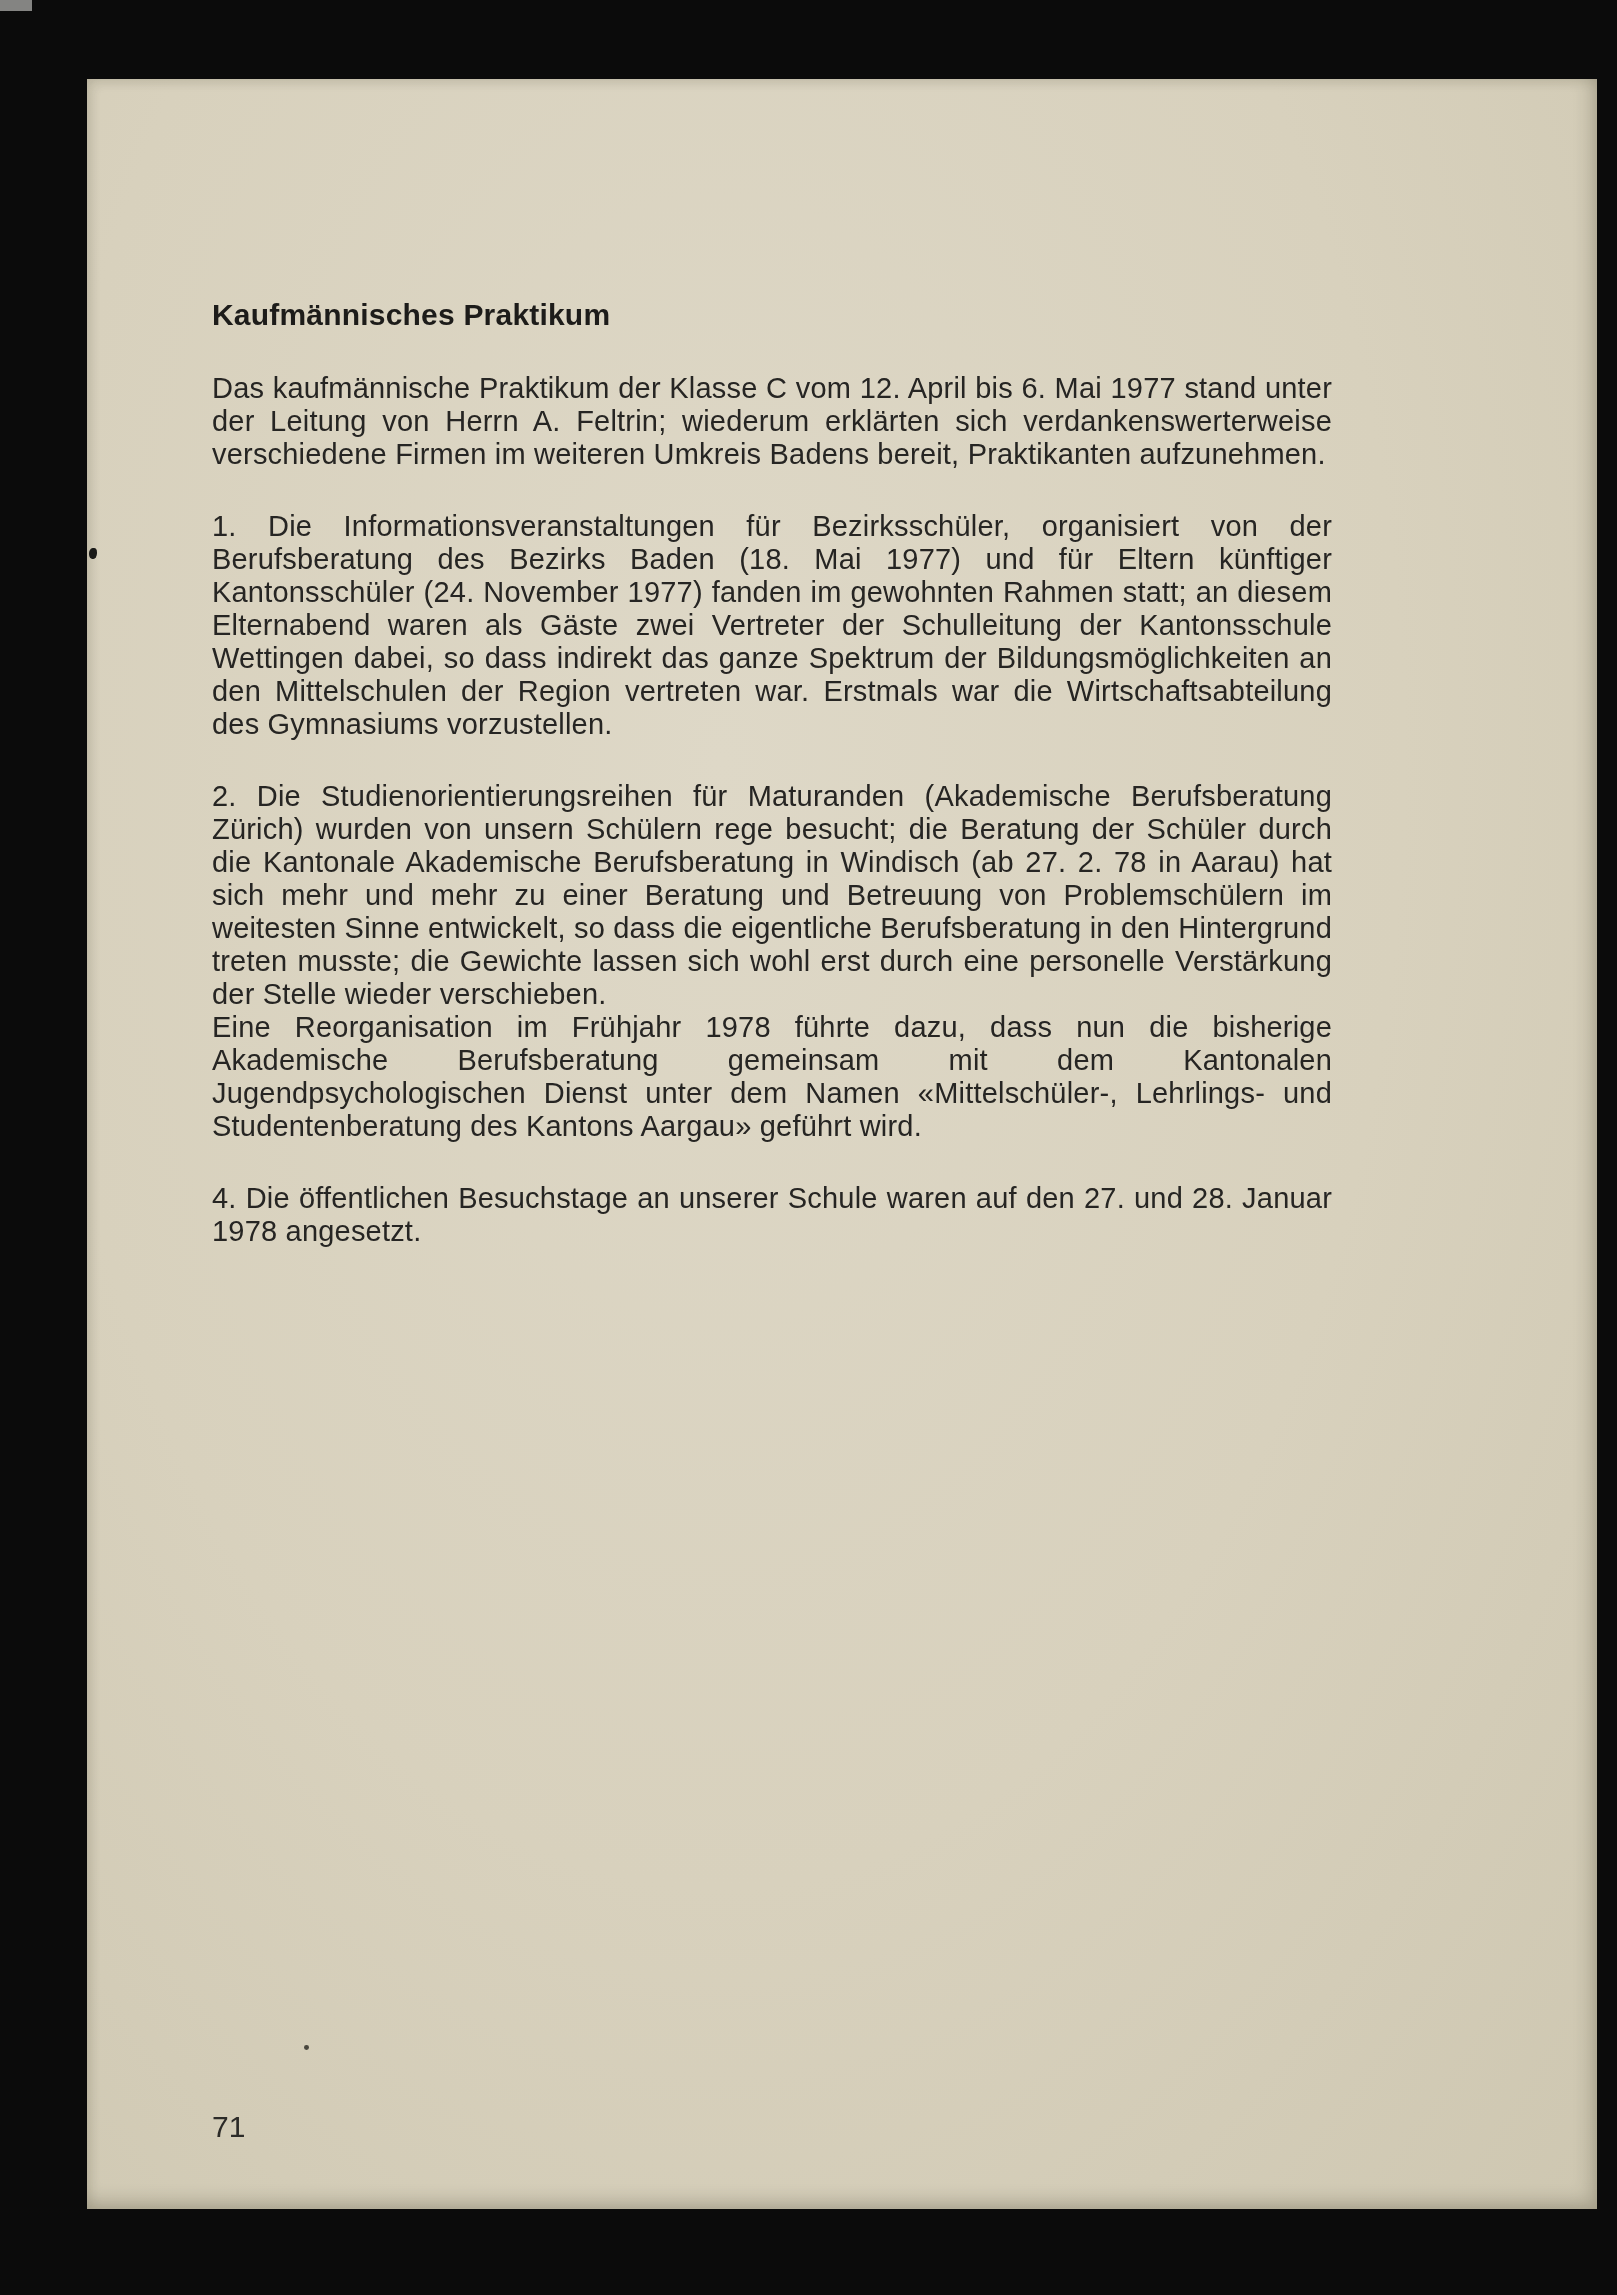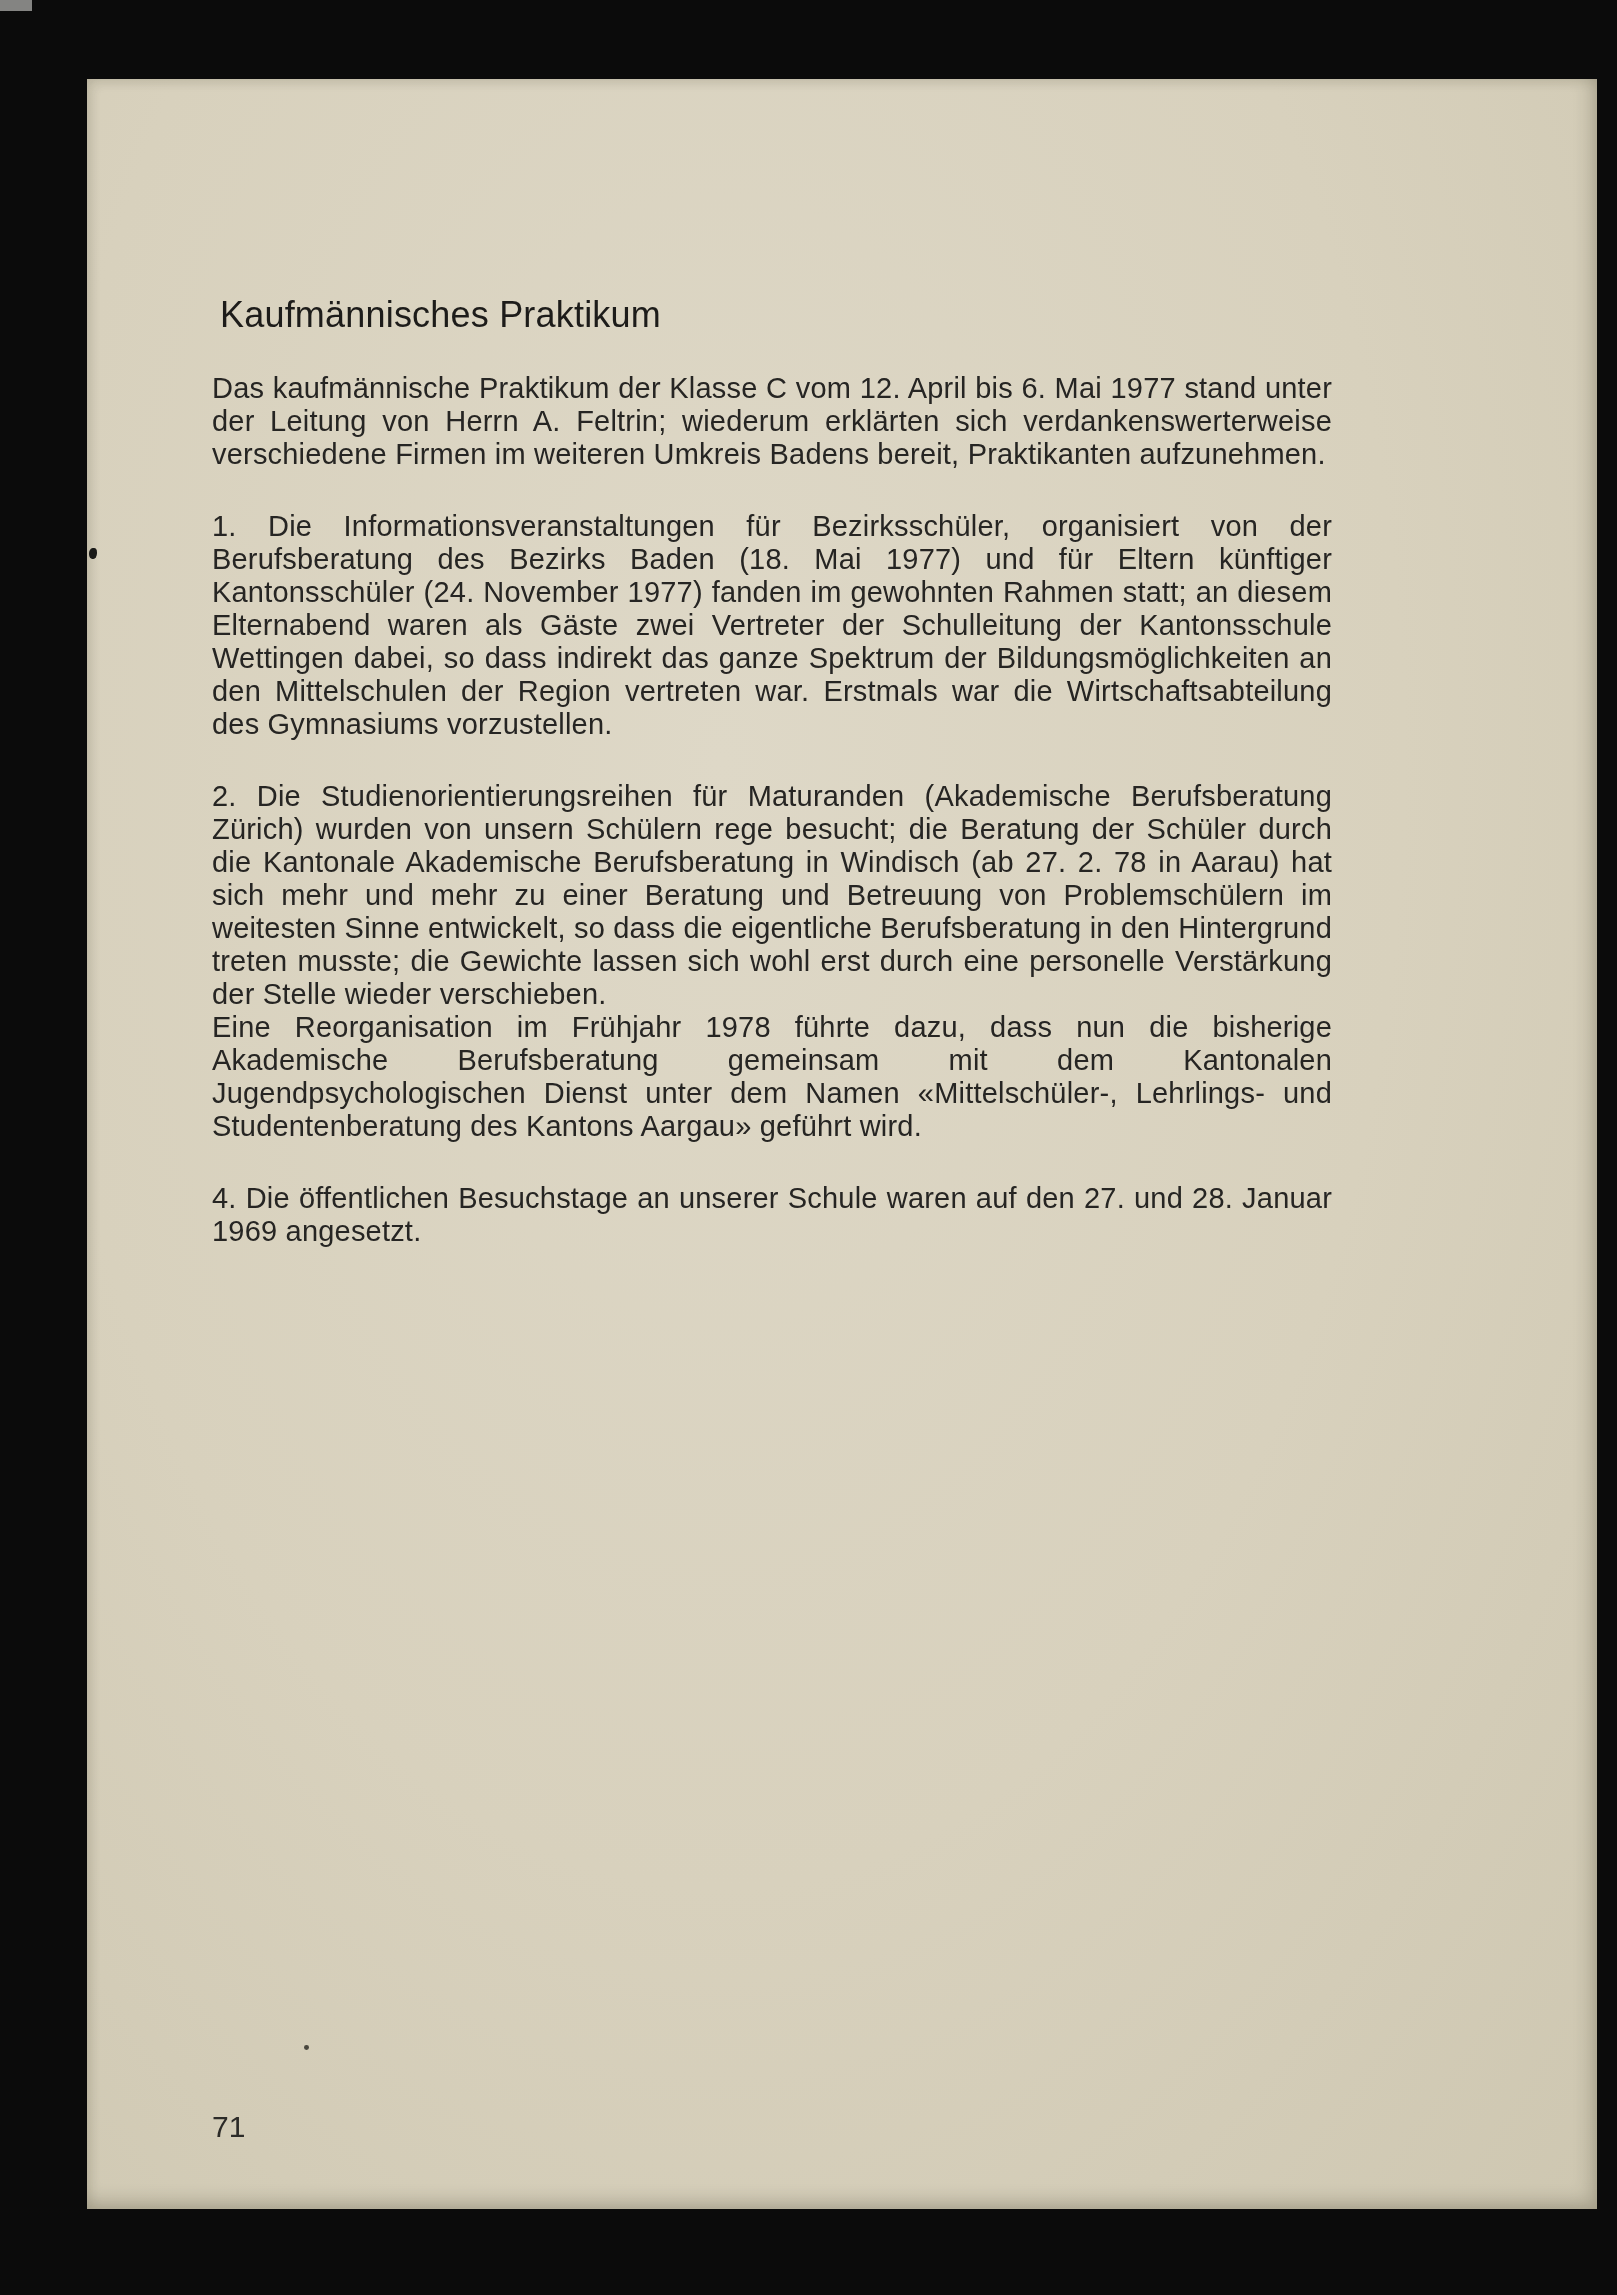--- a/index.html
+++ b/index.html
@@ -30,26 +30,26 @@
     width: 1510px;
     height: 2130px;
     background: radial-gradient(ellipse at 42% 32%, #ded8c7 0%, #d8d1bd 55%, #cec7b1 100%);
     box-shadow: inset -5.7px -7.3px 18px rgba(40,35,20,0.22), inset 3.2px 3.2px 11.3px rgba(40,35,20,0.10);
   }
   .content {
     padding: 214px 265px 0 125px;
     color: #262523;
   }
   .heading {
-    font-size: 36px;
+    font-size: 30px;
     line-height: 43px;
-    font-weight: 400;
+    font-weight: 700;
     letter-spacing: 0.2px;
     color: #1d1c1a;
-    margin: 0 0 36px 8px;
+    margin: 0 0 36px 0;
   }
   .para {
     font-size: 29px;
     line-height: 33px;
     letter-spacing: 0.2px;
     text-align: justify;
     white-space: pre-line;
     margin: 0 0 39px 0;
   }
   .section + .section {
@@ -95,21 +95,21 @@
 
     <div class="section">
       <h2 class="heading">Kaufmännisches Praktikum</h2>
       <p class="para">Das kaufmännische Praktikum der Klasse C vom 12. April bis 6. Mai 1977 stand unter der Leitung von Herrn A. Feltrin; wiederum erklärten sich verdankenswerterweise verschiedene Firmen im weiteren Umkreis Badens bereit, Praktikanten aufzunehmen.</p>
     </div>
 
     <div class="section">
       <p class="para">1. Die Informationsveranstaltungen für Bezirksschüler, organisiert von der Berufsberatung des Bezirks Baden (18. Mai 1977) und für Eltern künftiger Kantonsschüler (24. November 1977) fanden im gewohnten Rahmen statt; an diesem Elternabend waren als Gäste zwei Vertreter der Schulleitung der Kantonsschule Wettingen dabei, so dass indirekt das ganze Spektrum der Bildungsmöglichkeiten an den Mittelschulen der Region vertreten war. Erstmals war die Wirtschaftsabteilung des Gymnasiums vorzustellen.</p>
       <p class="para">2. Die Studienorientierungsreihen für Maturanden (Akademische Berufsberatung Zürich) wurden von unsern Schülern rege besucht; die Beratung der Schüler durch die Kantonale Akademische Berufsberatung in Windisch (ab 27. 2. 78 in Aarau) hat sich mehr und mehr zu einer Beratung und Betreuung von Problemschülern im weitesten Sinne entwickelt, so dass die eigentliche Berufsberatung in den Hintergrund treten musste; die Gewichte lassen sich wohl erst durch eine personelle Verstärkung der Stelle wieder verschieben.
 Eine Reorganisation im Frühjahr 1978 führte dazu, dass nun die bisherige Akademische Berufsberatung gemeinsam mit dem Kantonalen Jugendpsychologischen Dienst unter dem Namen «Mittelschüler-, Lehrlings- und Studentenberatung des Kantons Aargau» geführt wird.</p>
-      <p class="para">4. Die öffentlichen Besuchstage an unserer Schule waren auf den 27. und 28. Januar 1969 angesetzt.</p>
+      <p class="para">4. Die öffentlichen Besuchstage an unserer Schule waren auf den 27. und 28. Januar 1978 angesetzt.</p>
     </div>
 
   </div>
 
   <div class="page-number">71</div>
 
 </div>
 
 
 </body></html>

